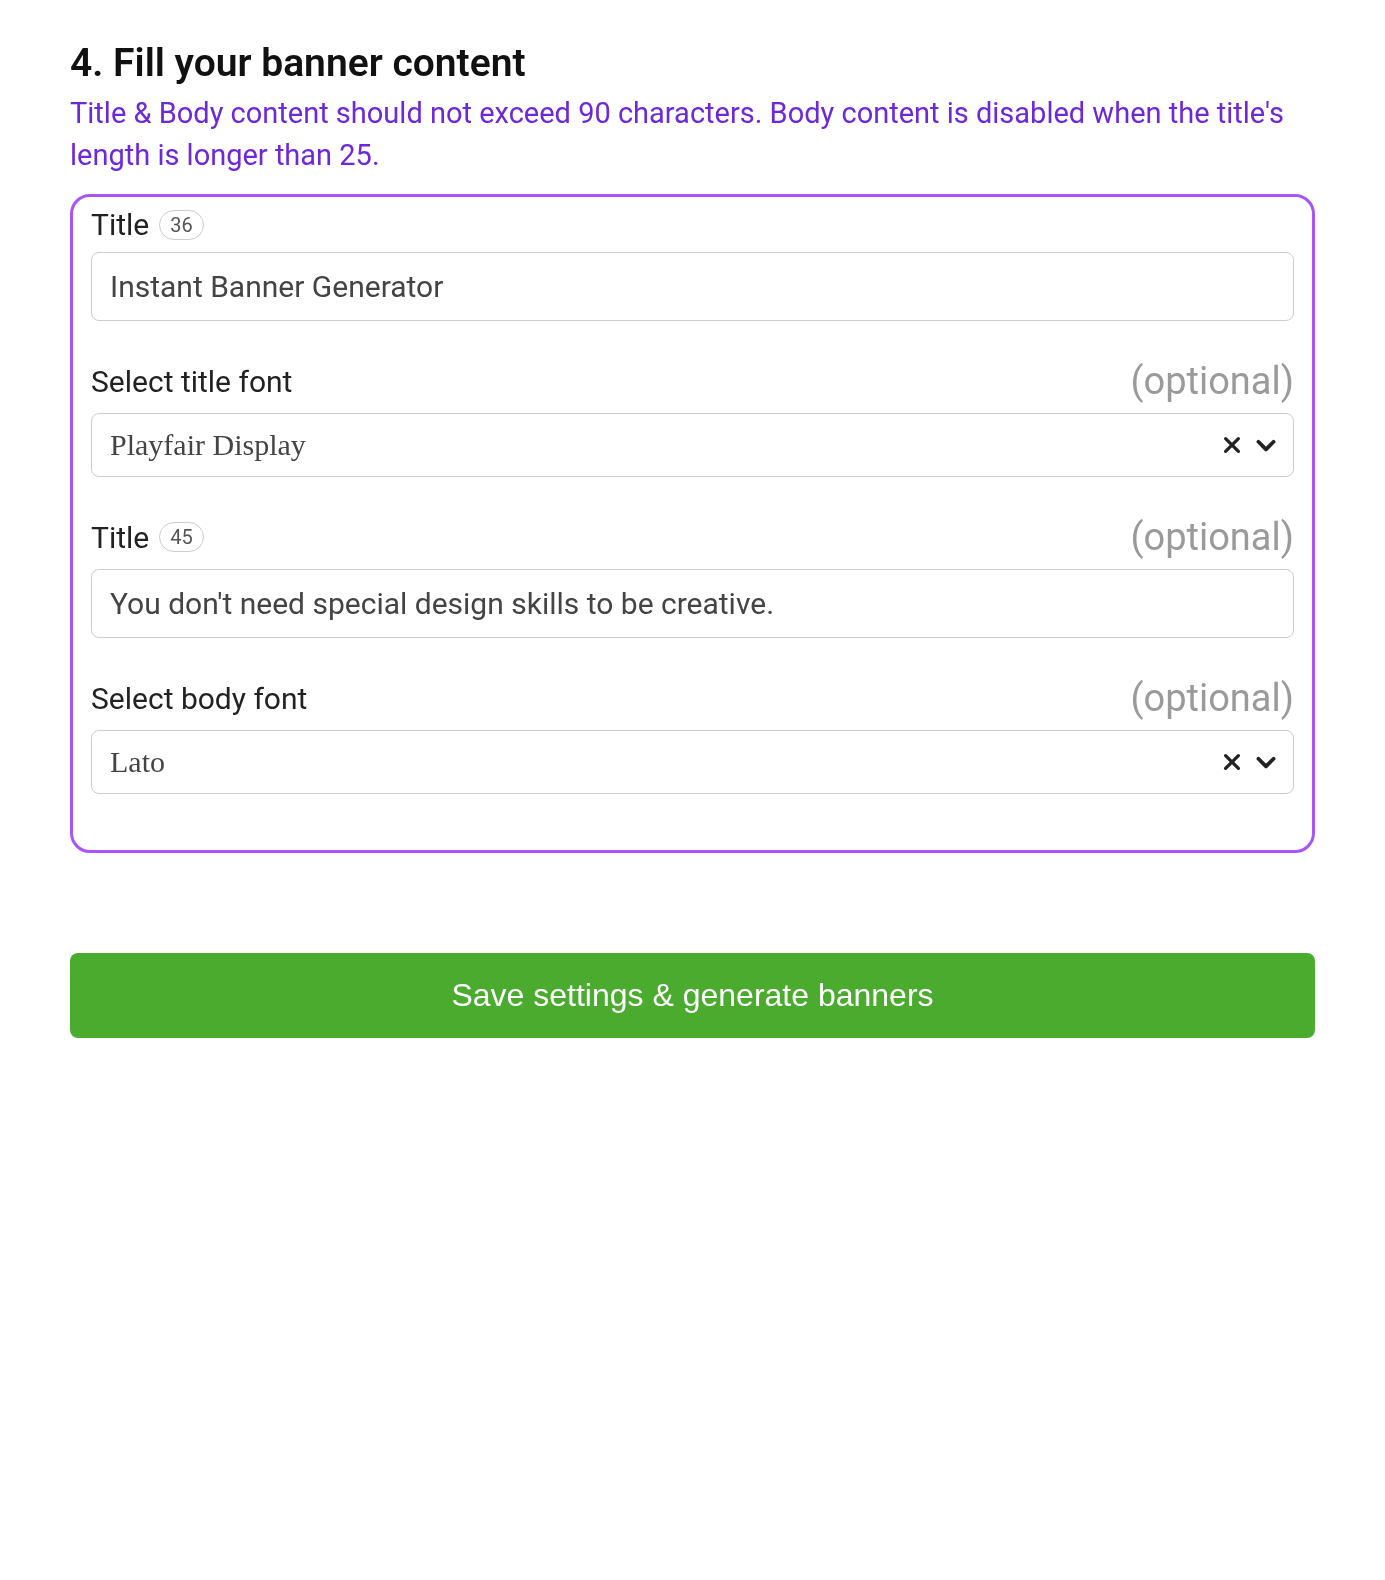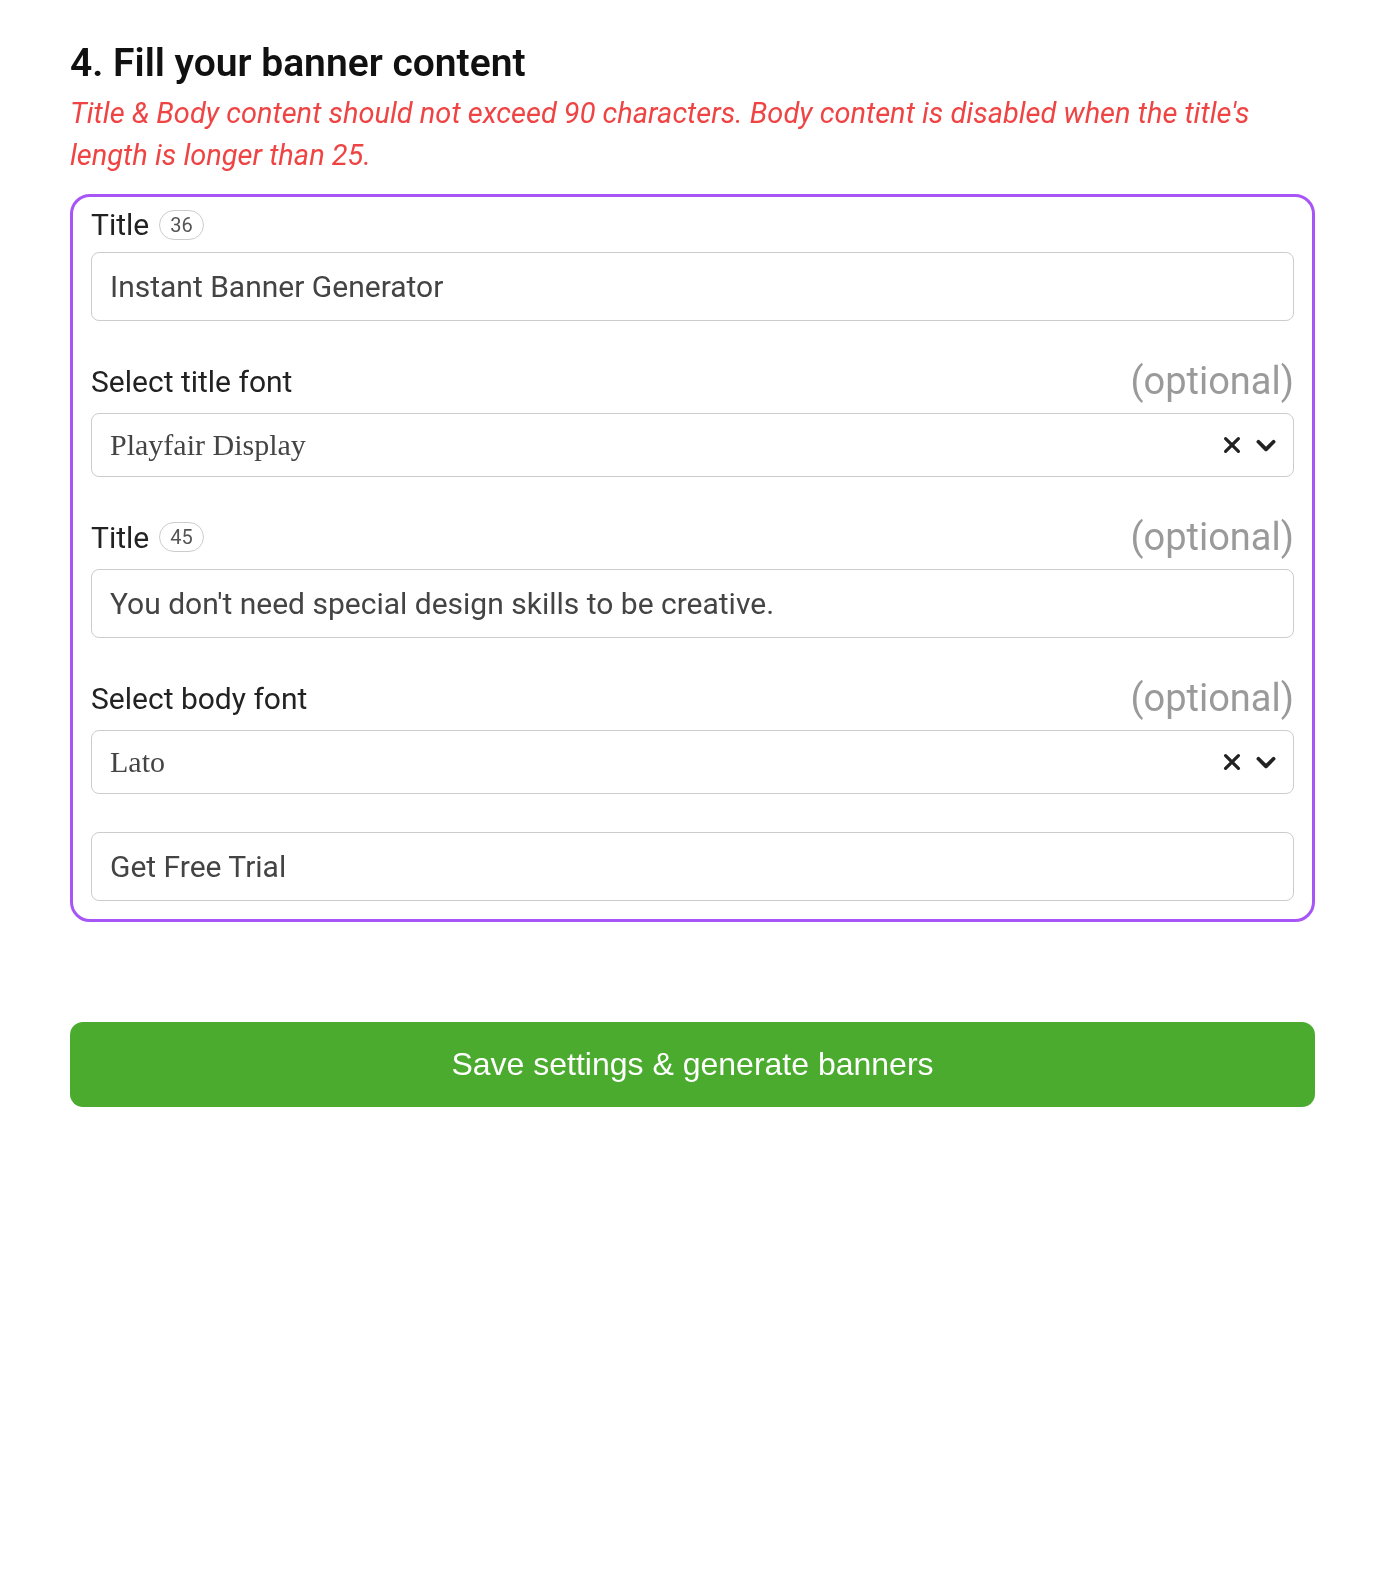--- a/index.html
+++ b/index.html
@@ -12,24 +12,23 @@
     width: 1385px;
   }
   .heading {
     font-size: 39px;
     font-weight: 600;
     margin: 0 0 6px 0;
     color: #111;
   }
   .description {
     font-size: 29px;
-    color: #ef4444;
+    color: #6d28d9;
     margin: 0 0 18px 0;
     line-height: 1.45;
-    font-style: italic;
   }
   .form-panel {
     border: 3px solid #a855f7;
     border-radius: 20px;
     padding: 10px 18px 18px 18px;
   }
   .field-row { margin-bottom: 38px; }
   .field-row:last-child { margin-bottom: 0; }
   .label-line {
     display: flex;
@@ -106,21 +105,21 @@
   }
   .submit-btn {
     display: block;
     width: 100%;
     margin-top: 100px;
     background: #4aab2f;
     color: #fff;
     font-size: 32px;
     font-weight: 400;
     border: none;
-    border-radius: 13px;
+    border-radius: 8px;
     padding: 24px 0;
     cursor: pointer;
   }
 </style>
 </head>
 <body>
 
 <h2 class="heading">4. Fill your banner content</h2>
 <p class="description">Title &amp; Body content should not exceed 90 characters. Body content is disabled when the title's length is longer than 25.</p>
 
@@ -191,18 +190,17 @@
         <span class="icon-btn">
           <svg viewBox="0 0 24 24" width="26" height="26" stroke="currentColor" stroke-width="3.5" fill="none" stroke-linecap="round" stroke-linejoin="round">
               <polyline points="5 9 12 16 19 9"></polyline>
             </svg>
         </span>
       </div>
     </div>
   </div>
 
   <div class="field-row">
-    <input type="text" class="text-input" value="Get Free Trial" style="">
   </div>
 
 </div>
 
 <button class="submit-btn">Save settings &amp; generate banners</button>
 
 </body></html>

